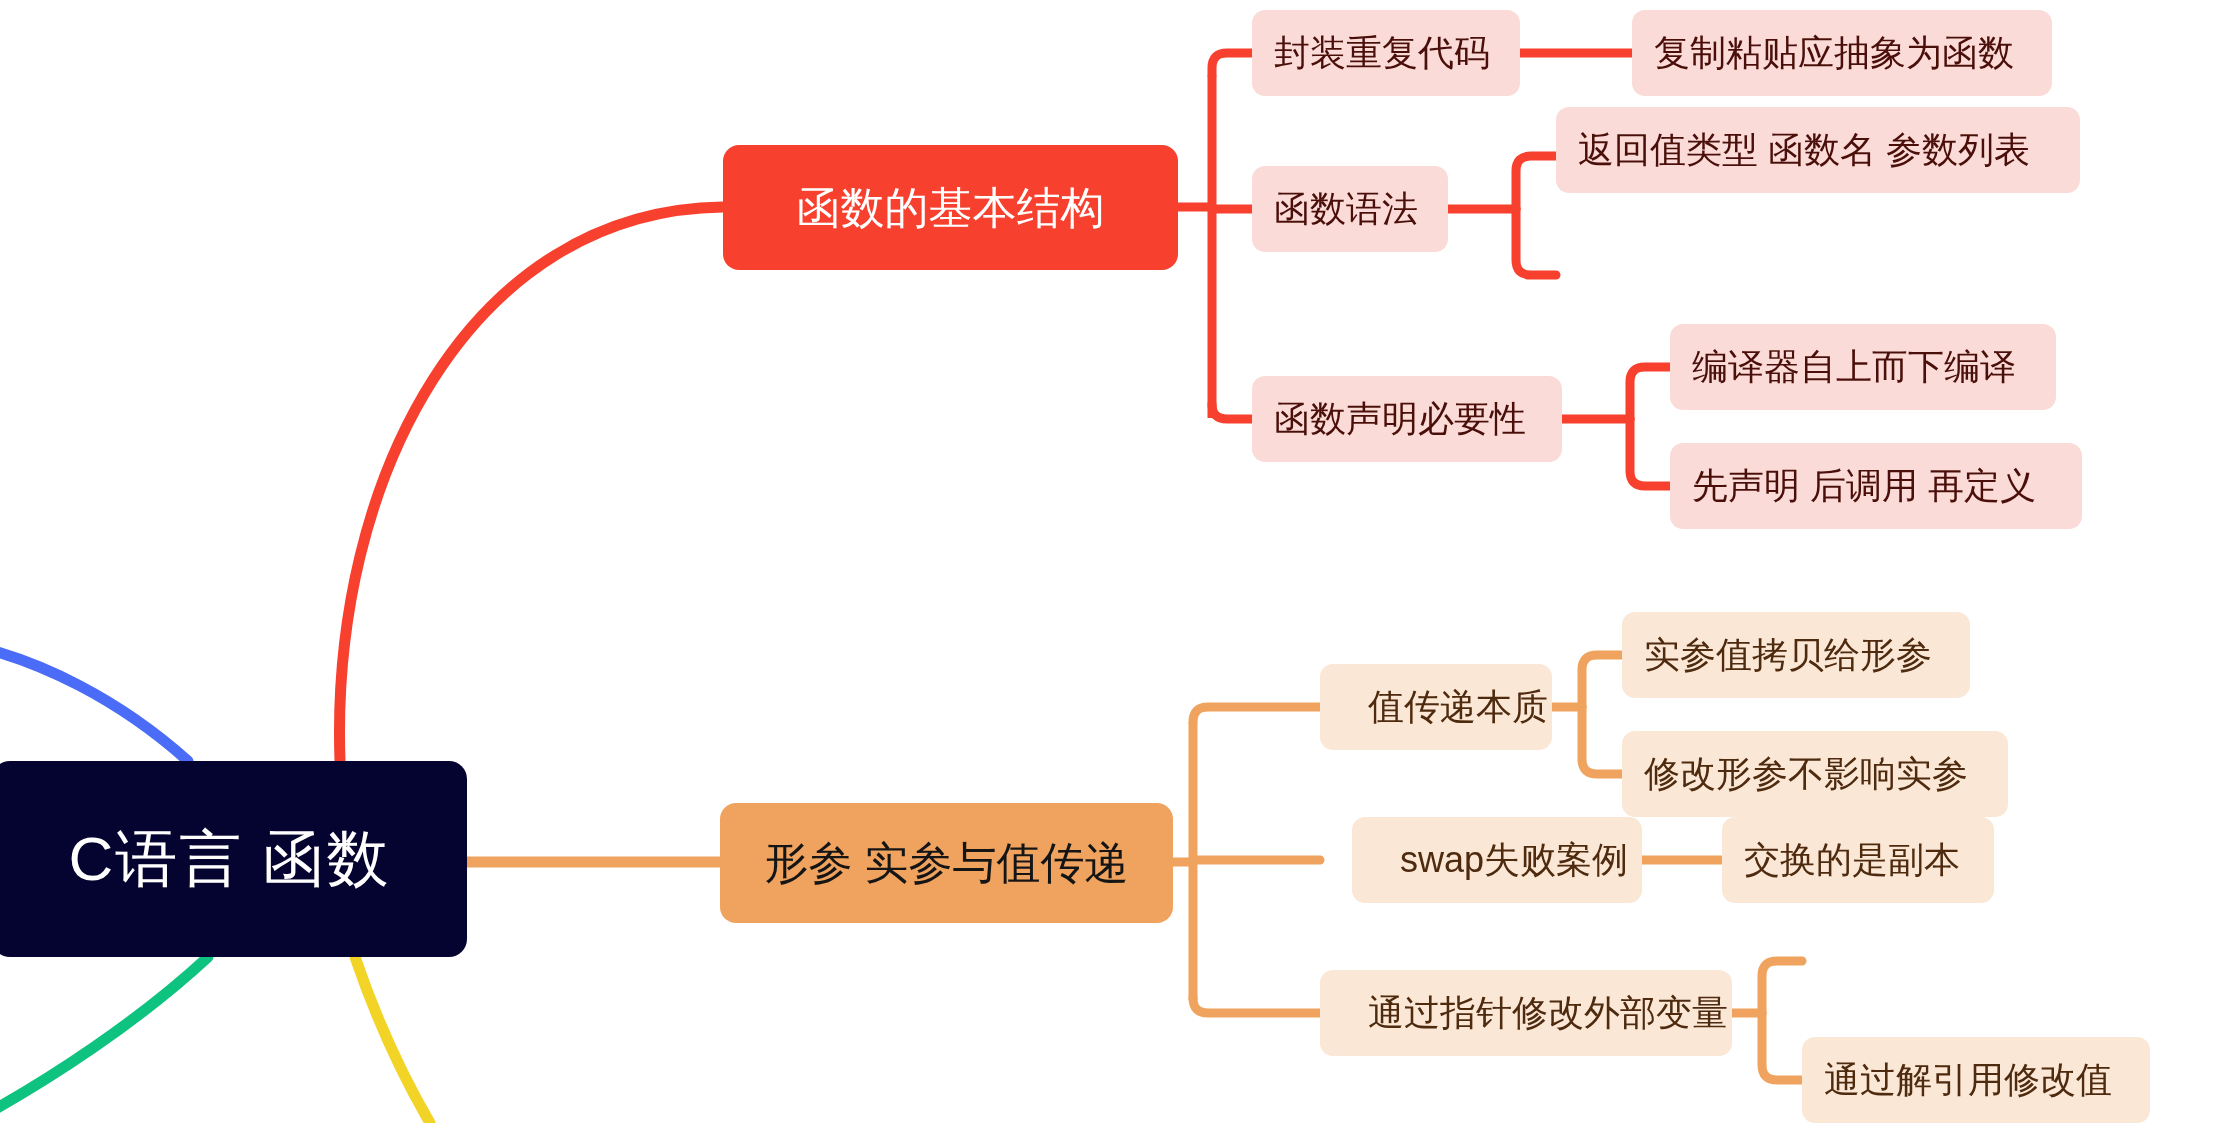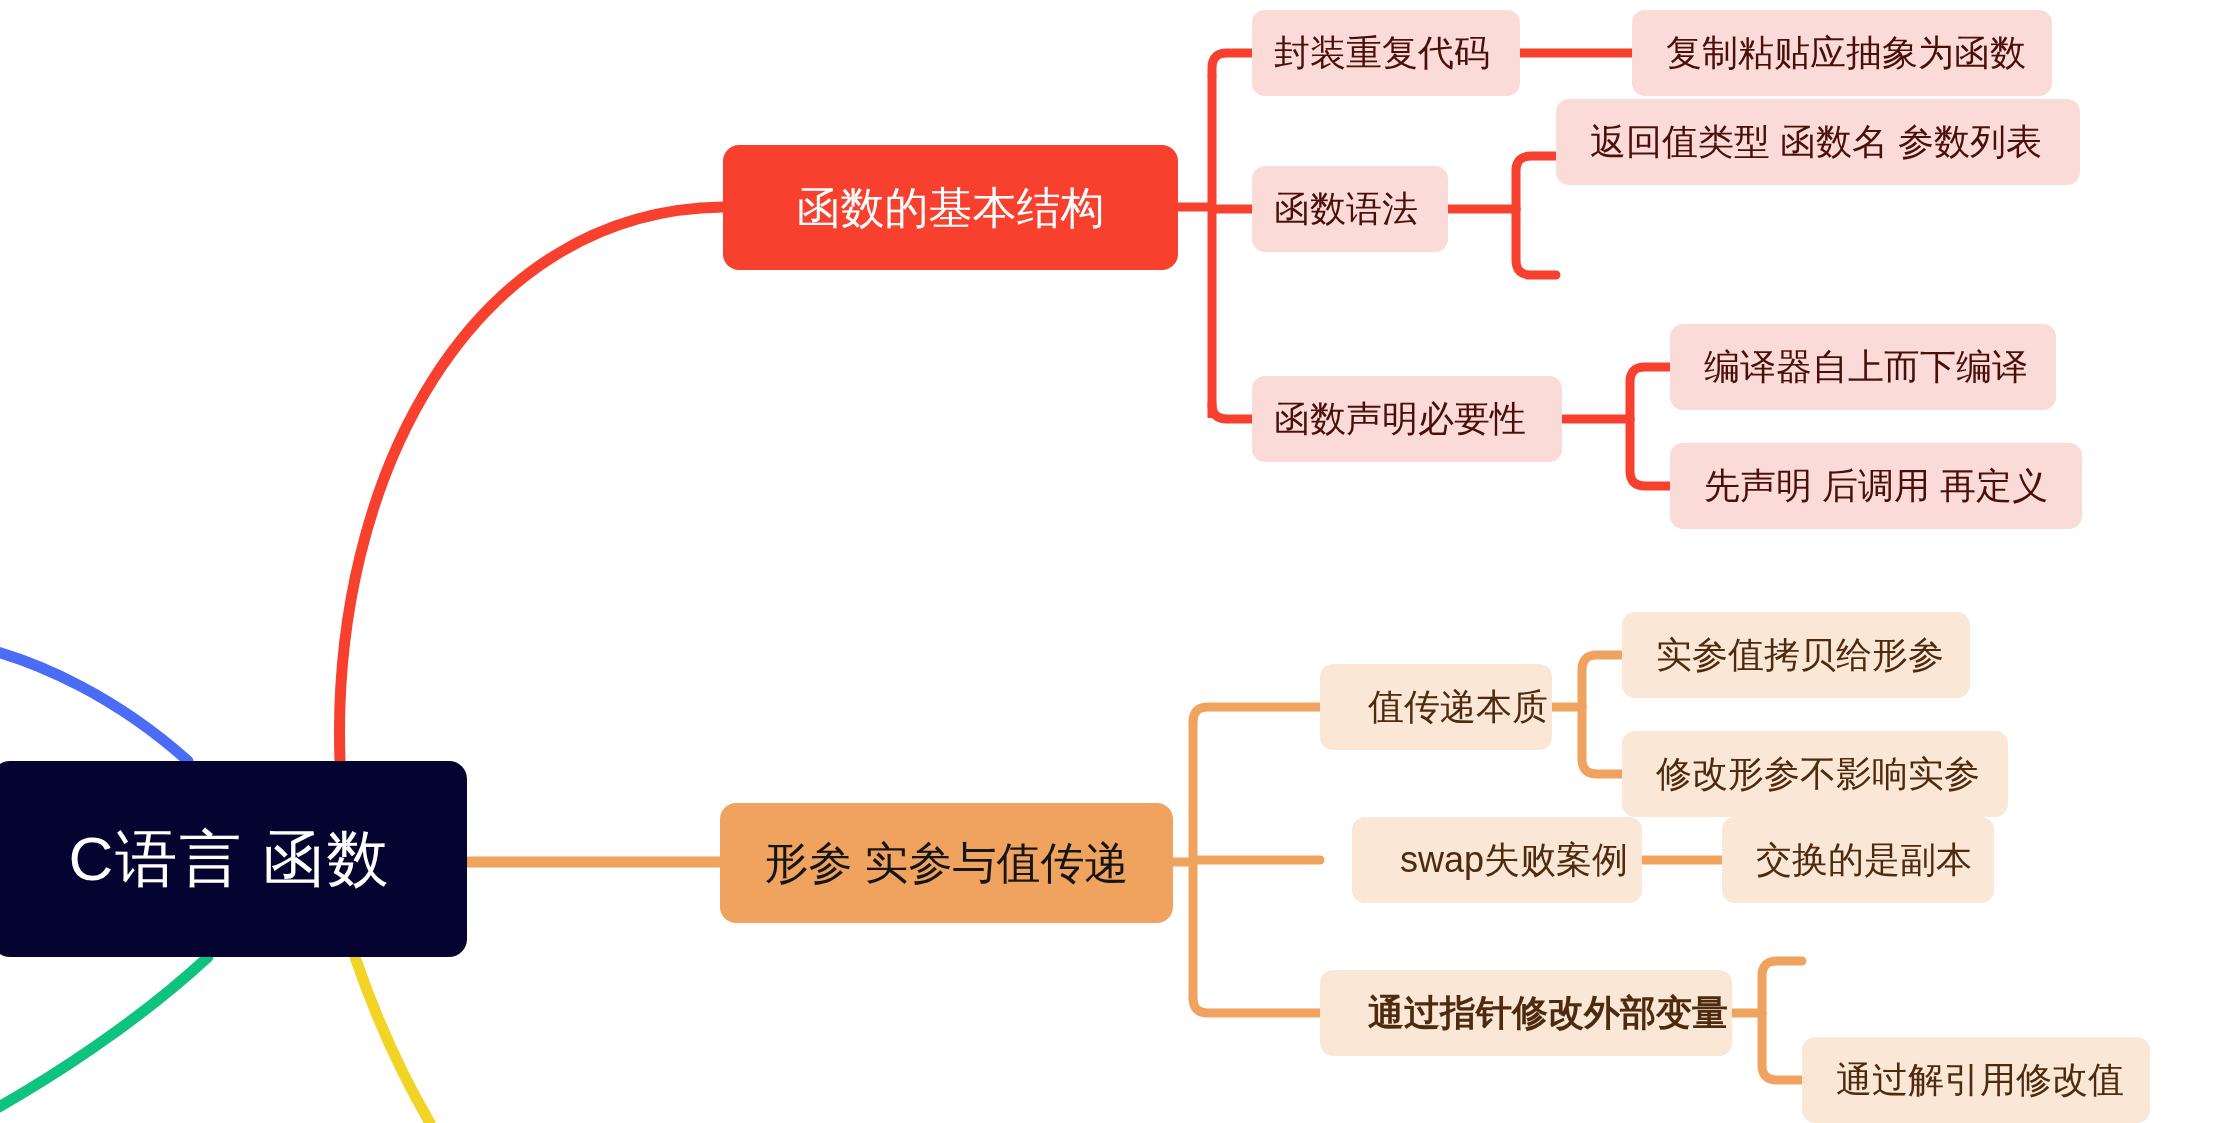--- a/index.html
+++ b/index.html
@@ -63,21 +63,21 @@
     font-size: 36px;
     padding: 0 22px;
   }
   .node.lvl2.red    { background: #fbdbd7; color: #4a0f0a; }
   .node.lvl2.orange { background: #fbe7d6; color: #4e2a0e; padding-left: 48px; }
 
   
   .node.lvl3 {
     border-radius: 13px;
     font-size: 36px;
-    padding: 0 34px;
+    padding: 0 22px;
   }
   .node.lvl3.red    { background: #fbdbd7; color: #4a0f0a; }
   .node.lvl3.orange { background: #fbe7d6; color: #4e2a0e; }
 </style>
 </head>
 <body>
 
 <div id="canvas" style="background: rgb(255, 255, 255);">
 
   <svg id="wires" viewBox="0 0 2215 1123" xmlns="http://www.w3.org/2000/svg">
@@ -138,21 +138,21 @@
   <div class="node lvl2 red" id="n-b0-c0" style="left: 1252px; top: 10px; width: 268px; height: 86px; background: rgb(251, 219, 215); color: rgb(74, 15, 10);">
     <span>封装重复代码</span>
   </div>
   <div class="node lvl3 red" id="n-b0-c0-g0" style="left: 1632px; top: 10px; width: 420px; height: 86px; background: rgb(251, 219, 215); color: rgb(74, 15, 10);">
     <span>复制粘贴应抽象为函数</span>
   </div>
 
   <div class="node lvl2 red" id="n-b0-c1" style="left: 1252px; top: 166px; width: 196px; height: 86px; background: rgb(251, 219, 215); color: rgb(74, 15, 10);">
     <span>函数语法</span>
   </div>
-  <div class="node lvl3 red" id="n-b0-c1-g0" style="left: 1556px; top: 99px; width: 524px; height: 86px; background: rgb(251, 219, 215); color: rgb(74, 15, 10);">
+  <div class="node lvl3 red" id="n-b0-c1-g0" style="left: 1556px; top: 107px; width: 524px; height: 86px; background: rgb(251, 219, 215); color: rgb(74, 15, 10);">
     <span>返回值类型 函数名 参数列表</span>
   </div>
 
   <div class="node lvl2 red" id="n-b0-c2" style="left: 1252px; top: 376px; width: 310px; height: 86px; background: rgb(251, 219, 215); color: rgb(74, 15, 10);">
     <span>函数声明必要性</span>
   </div>
   <div class="node lvl3 red" id="n-b0-c2-g0" style="left: 1670px; top: 324px; width: 386px; height: 86px; background: rgb(251, 219, 215); color: rgb(74, 15, 10);">
     <span>编译器自上而下编译</span>
   </div>
   <div class="node lvl3 red" id="n-b0-c2-g1" style="left: 1670px; top: 443px; width: 412px; height: 86px; background: rgb(251, 219, 215); color: rgb(74, 15, 10);">
@@ -173,20 +173,20 @@
     <span>修改形参不影响实参</span>
   </div>
 
   <div class="node lvl2 orange" id="n-b1-c1" style="left: 1320px; top: 817px; width: 290px; height: 86px; background: rgb(251, 231, 214); color: rgb(78, 42, 14); margin-left: 32px;">
     <span>swap失败案例</span>
   </div>
   <div class="node lvl3 orange" id="n-b1-c1-g0" style="left: 1722px; top: 817px; width: 272px; height: 86px; background: rgb(251, 231, 214); color: rgb(78, 42, 14);">
     <span>交换的是副本</span>
   </div>
 
-  <div class="node lvl2 orange" id="n-b1-c2" style="left: 1320px; top: 970px; width: 412px; height: 86px; background: rgb(251, 231, 214); color: rgb(78, 42, 14); font-weight: bold;">
+  <div class="node lvl2 orange" id="n-b1-c2" style="left: 1320px; top: 970px; width: 412px; height: 86px; background: rgb(251, 231, 214); color: rgb(78, 42, 14);">
     <span>通过指针修改外部变量</span>
   </div>
   <div class="node lvl3 orange" id="n-b1-c2-g1" style="left: 1802px; top: 1037px; width: 348px; height: 86px; background: rgb(251, 231, 214); color: rgb(78, 42, 14);">
     <span>通过解引用修改值</span>
   </div>
 
 </div>
 
 </body></html>

